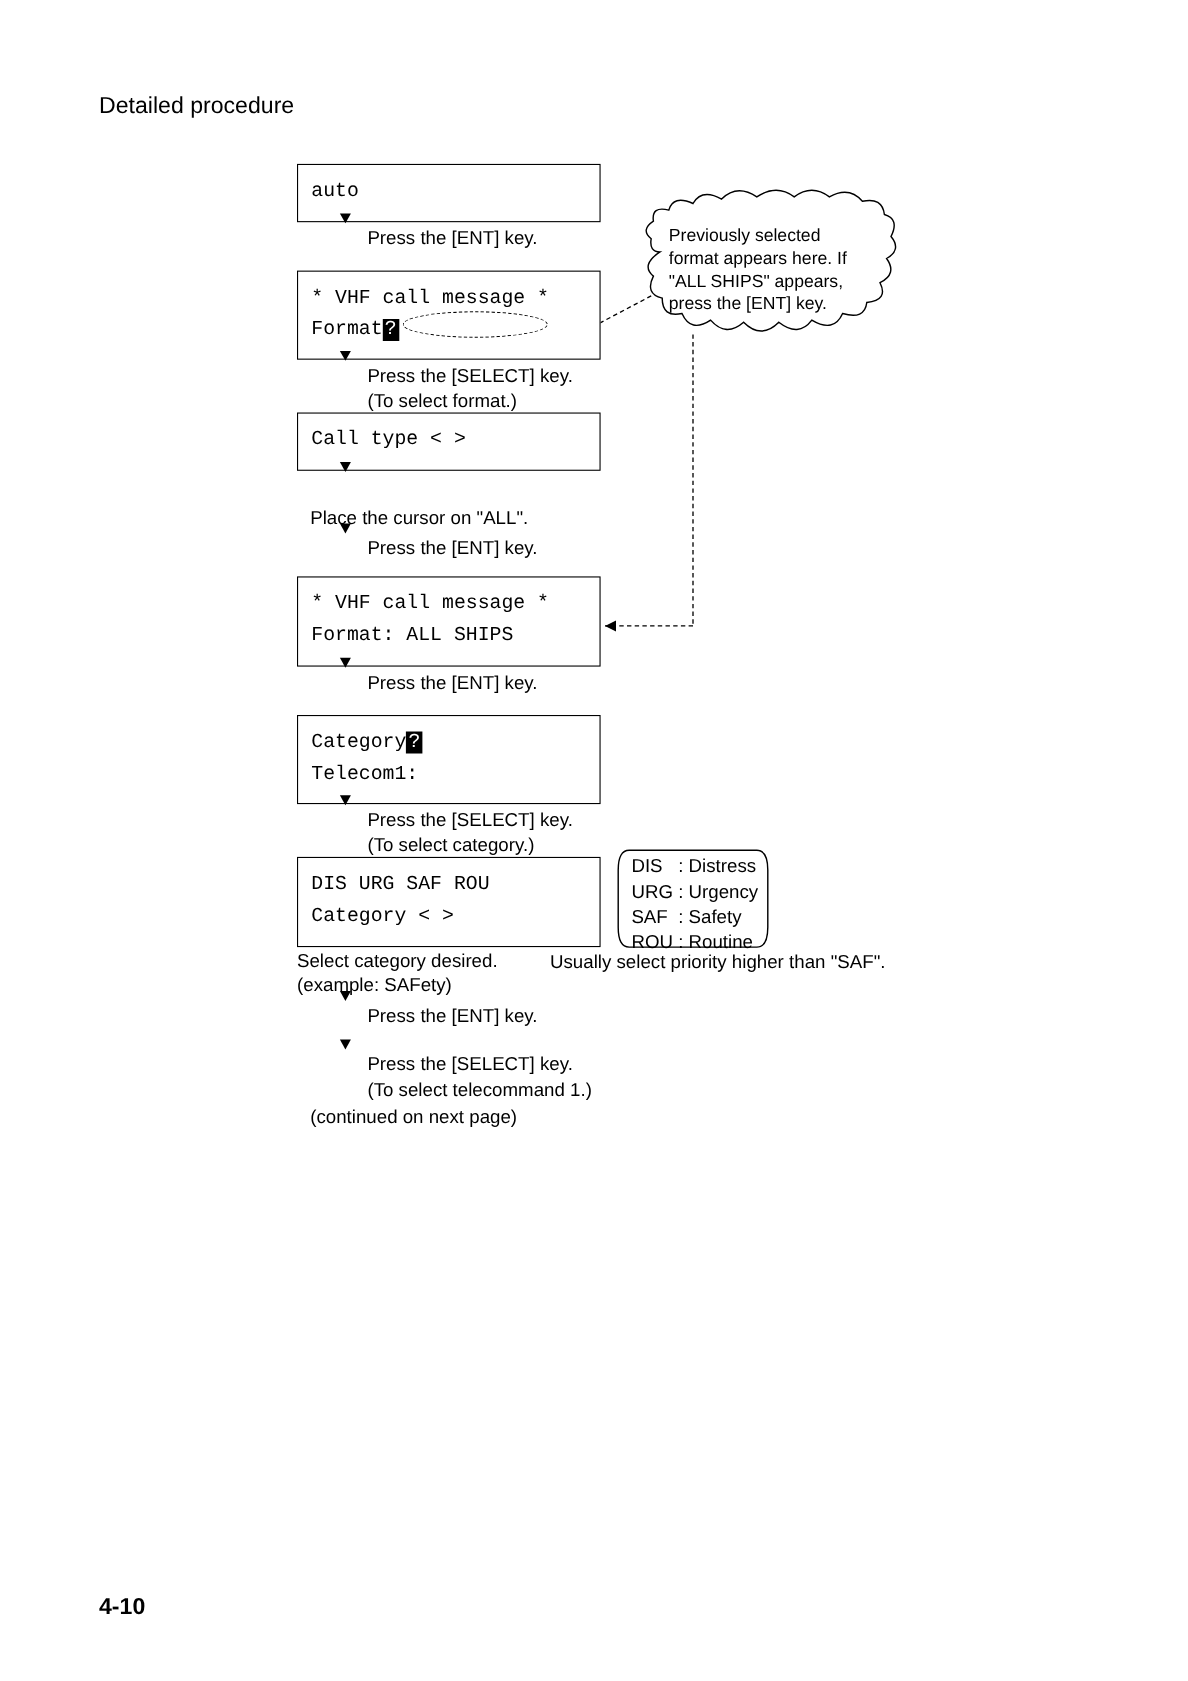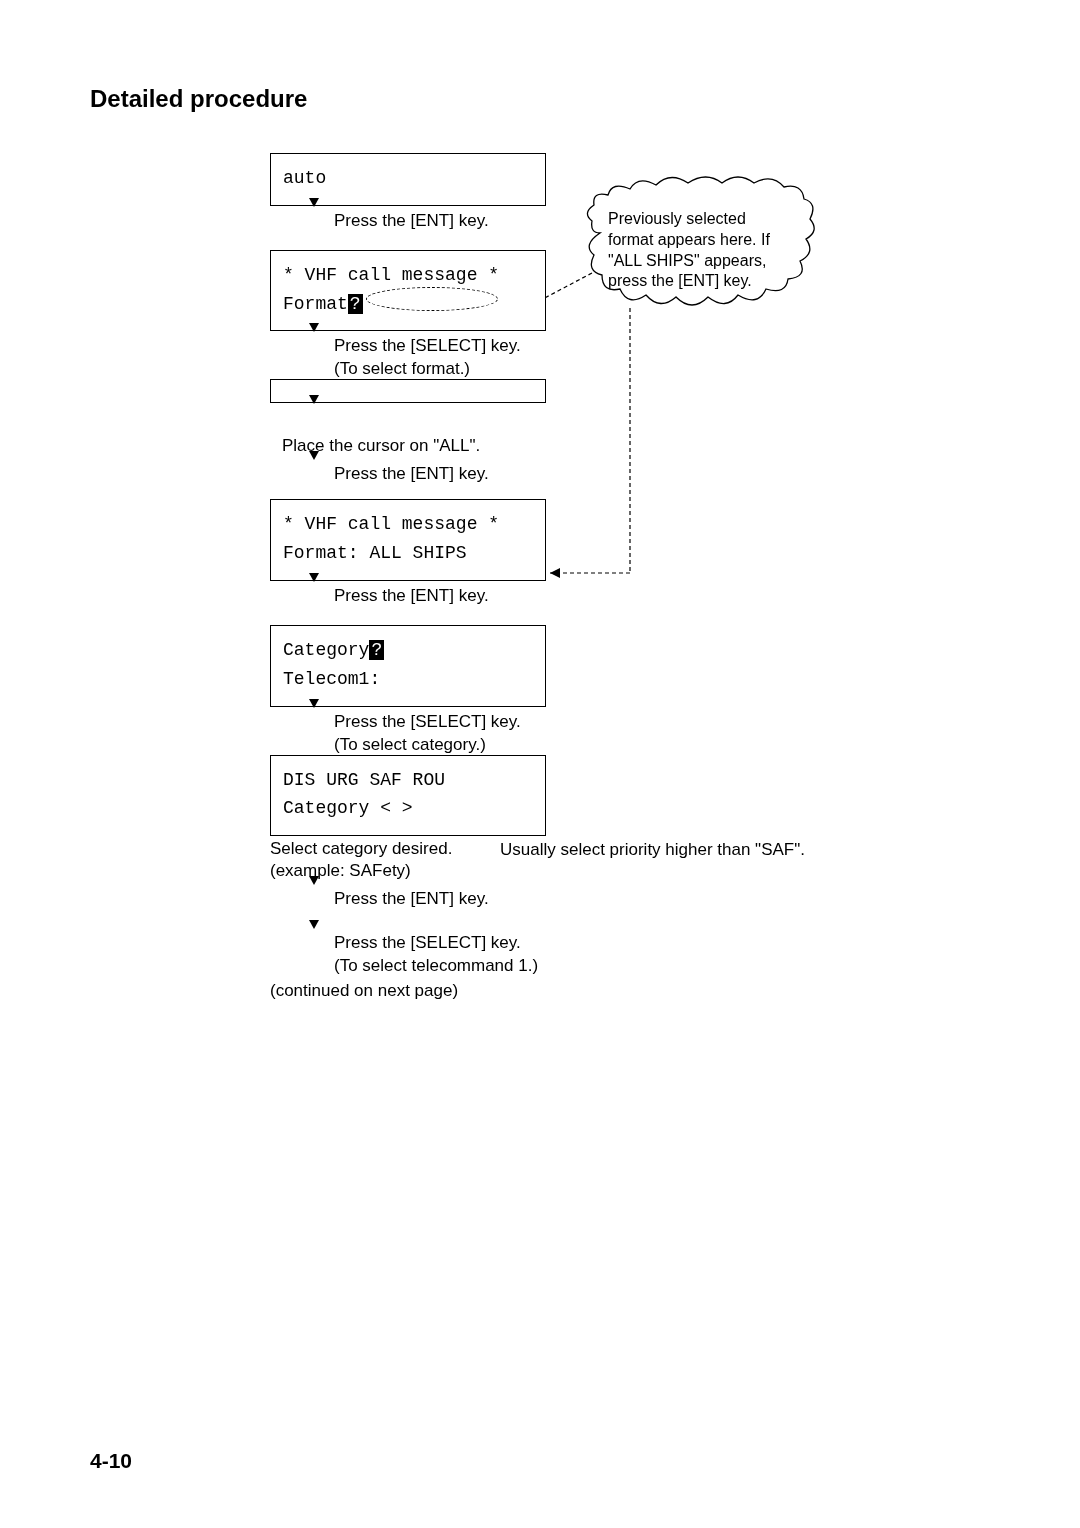--- a/index.html
+++ b/index.html
@@ -12,22 +12,22 @@
     height: 1528px;
     position: relative;
   }
   .page {
     position: absolute;
     left: 90px;
     top: 85px;
     width: 900px;
   }
   .heading {
-    font-weight: bold;
-    font-size: 24px;
+    font-weight: normal;
+    font-size: 21px;
     margin-bottom: 40px;
   }
   .diagram {
     position: relative;
     margin-left: 180px;
     font-size: 17px;
   }
   .screen {
     border: 1.5px solid #000;
     padding: 10px 12px 12px 12px;
@@ -179,20 +179,21 @@
       <div class="arrow-col">
           <div class="arrow-line"></div>
           <div class="arrow-head"></div>
         </div>
       <div class="arrow-text">
         <span>Press the [SELECT] key.</span><br><span>(To select format.)</span>
       </div>
     </div>
 
     <div class="screen">
+      <div>Call type &lt;     &gt;</div>
     </div>
 
     <div class="arrow-segment" style="height:30px;">
       <div class="arrow-col">
           <div class="arrow-line"></div>
           <div class="arrow-head"></div>
         </div>
       <div></div>
     </div>
 
@@ -234,20 +235,29 @@
       <div class="arrow-text">
         <span>Press the [SELECT] key.</span><br><span>(To select category.)</span>
       </div>
     </div>
 
     <div style="position:relative;">
       <div class="screen">
         <div>DIS URG SAF ROU</div>
         <div>Category &lt;     &gt;</div>
       </div>
+      <div class="legend-box" style="left:290px; top:-8px; width:140px; height:92px;">
+        <svg width="140" height="92" viewBox="0 0 140 92">
+          <path d="M12 2 H128 Q138 2 138 20 V72 Q138 90 128 90 H12 Q2 90 2 72 V20 Q2 2 12 2 Z" fill="none" stroke="#000" stroke-width="1.3"></path>
+        </svg>
+        <div class="legend-text">DIS   : Distress
+URG : Urgency
+SAF  : Safety
+ROU : Routine</div>
+      </div>
     </div>
 
     <div style="position:relative; margin-top:2px;">
       <div class="instr" style="margin-left:0;">
         <span>Select category desired.</span><br>
         <span>(example: SAFety)</span>
       </div>
       <div class="side-note" style="left:230px; top:2px;">Usually select priority higher than "SAF".</div>
     </div>
 
@@ -263,18 +273,18 @@
     <div class="arrow-segment" style="height:48px;">
       <div class="arrow-col">
           <div class="arrow-line"></div>
           <div class="arrow-head"></div>
         </div>
       <div class="arrow-text">
         <span>Press the [SELECT] key.</span><br><span>(To select telecommand 1.)</span>
       </div>
     </div>
 
-    <div class="instr" style="margin-left:0; margin-top:4px;">(continued on next page)</div>
+    <div class="instr" style="margin-left:12px; margin-top:4px;">(continued on next page)</div>
 
   </div>
 </div>
 
 <div class="page-num">4-10</div>
 
 </body></html>

